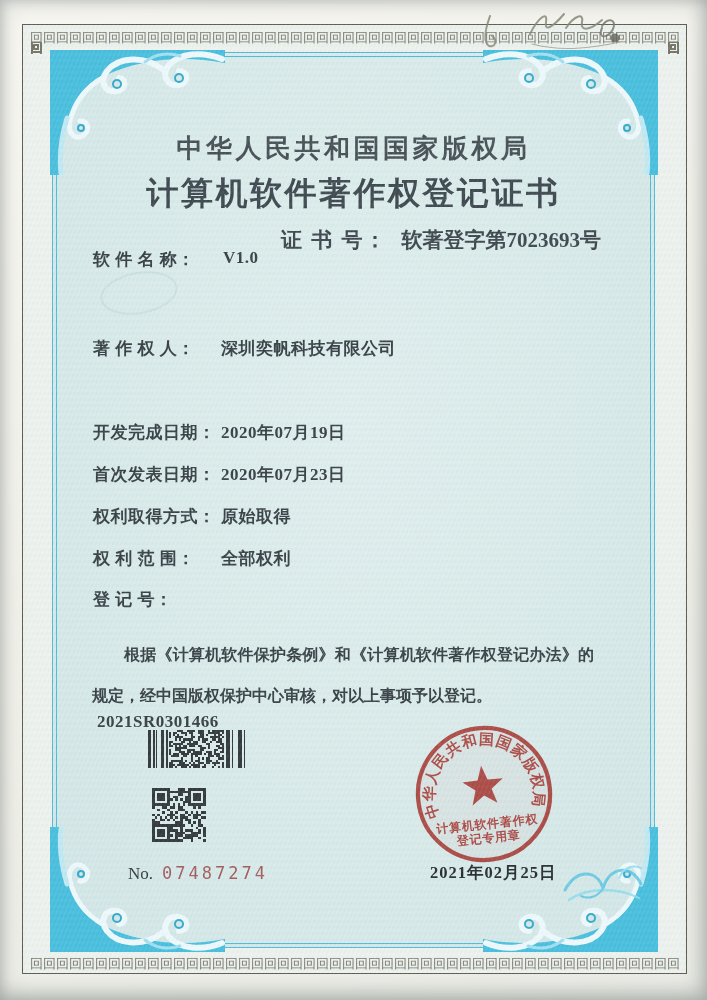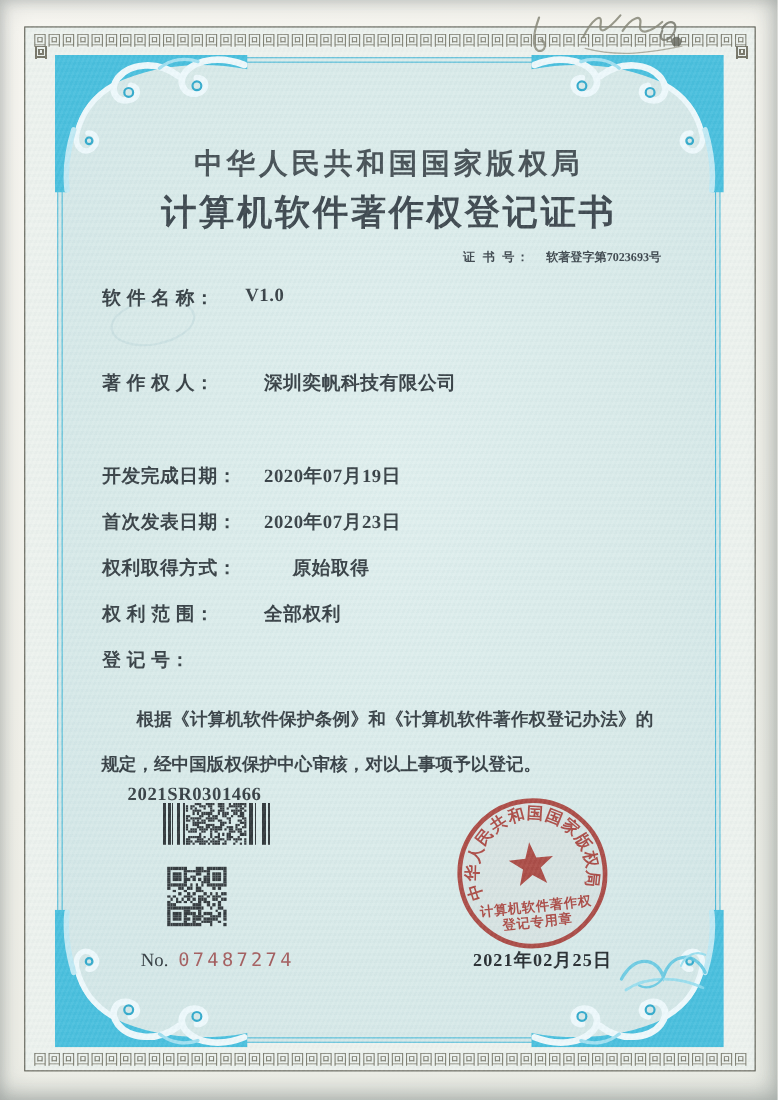--- a/index.html
+++ b/index.html
@@ -62,33 +62,33 @@
   .authority {
     position:absolute; left:0; right:0; top:131px; z-index:5;
     text-align:center; font-size:26px; font-weight:bold; letter-spacing:3.5px; color:#434d52;
   }
   .title {
     position:absolute; left:0; right:0; top:172px; z-index:5;
     text-align:center; font-size:32px; font-weight:bold; letter-spacing:2.5px; color:#3a444b;
   }
   .certno {
     position:absolute; right:106px; top:226px; z-index:5;
-    font-size:11px; font-weight:bold; color:#3a434a;text-align:right;
+    font-size:21px; font-weight:bold; color:#3a434a;text-align:right;
   }
   .certno .lbl { margin-right:14px; letter-spacing:2px; }
   .frow {
     position:absolute; left:93px; z-index:5; display:flex;
     font-size:17px; font-weight:bold; color:#333c41; letter-spacing:.5px;
   }
   .frow .lbl { flex:0 0 124px; }
-  .frow .val { margin-left:23px; }
+  .frow .val { margin-left:4px; }
   .frow .vals { margin-left:6px; display:flex; flex-direction:column; }
   .frow .vals span + span { margin-top:7px;text-decoration:underline; }
-  .r1 { top:259px; } .r2 { top:337px; } .r3 { top:421px;justify-content:space-between; } .r4 { top:463px; }
-  .r5 { top:505px;gap:26px; } .r6 { top:547px; } .r7 { top:588px;flex-direction:column; }
+  .r1 { top:248px; } .r2 { top:337px; } .r3 { top:421px;justify-content:space-between; } .r4 { top:463px; }
+  .r5 { top:505px; } .r6 { top:547px; } .r7 { top:588px;flex-direction:column; }
   .statement {
     position:absolute; left:92px; width:502px; top:634px; z-index:5;
     font-size:16px; font-weight:bold; line-height:41px; color:#333c41;
     text-indent:2em; text-align:justify;
   }
   
   .barcode { position:absolute; left:148px; top:730px; width:100px; height:38px; display:flex; z-index:5; }
   .bc-left  { width:21px; background:repeating-linear-gradient(90deg,#2e3438 0 3px,transparent 3px 5px,#2e3438 5px 7px,transparent 7px 8px,#2e3438 8px 9px,transparent 9px 13px); }
   .bc-right { width:24px; background:repeating-linear-gradient(90deg,transparent 0 2px,#2e3438 2px 6px,transparent 6px 8px,#2e3438 8px 9px,transparent 9px 12px); }
   .bc-matrix { flex:1; display:grid; grid-template-columns:repeat(27,1fr); grid-auto-rows:1fr; }

